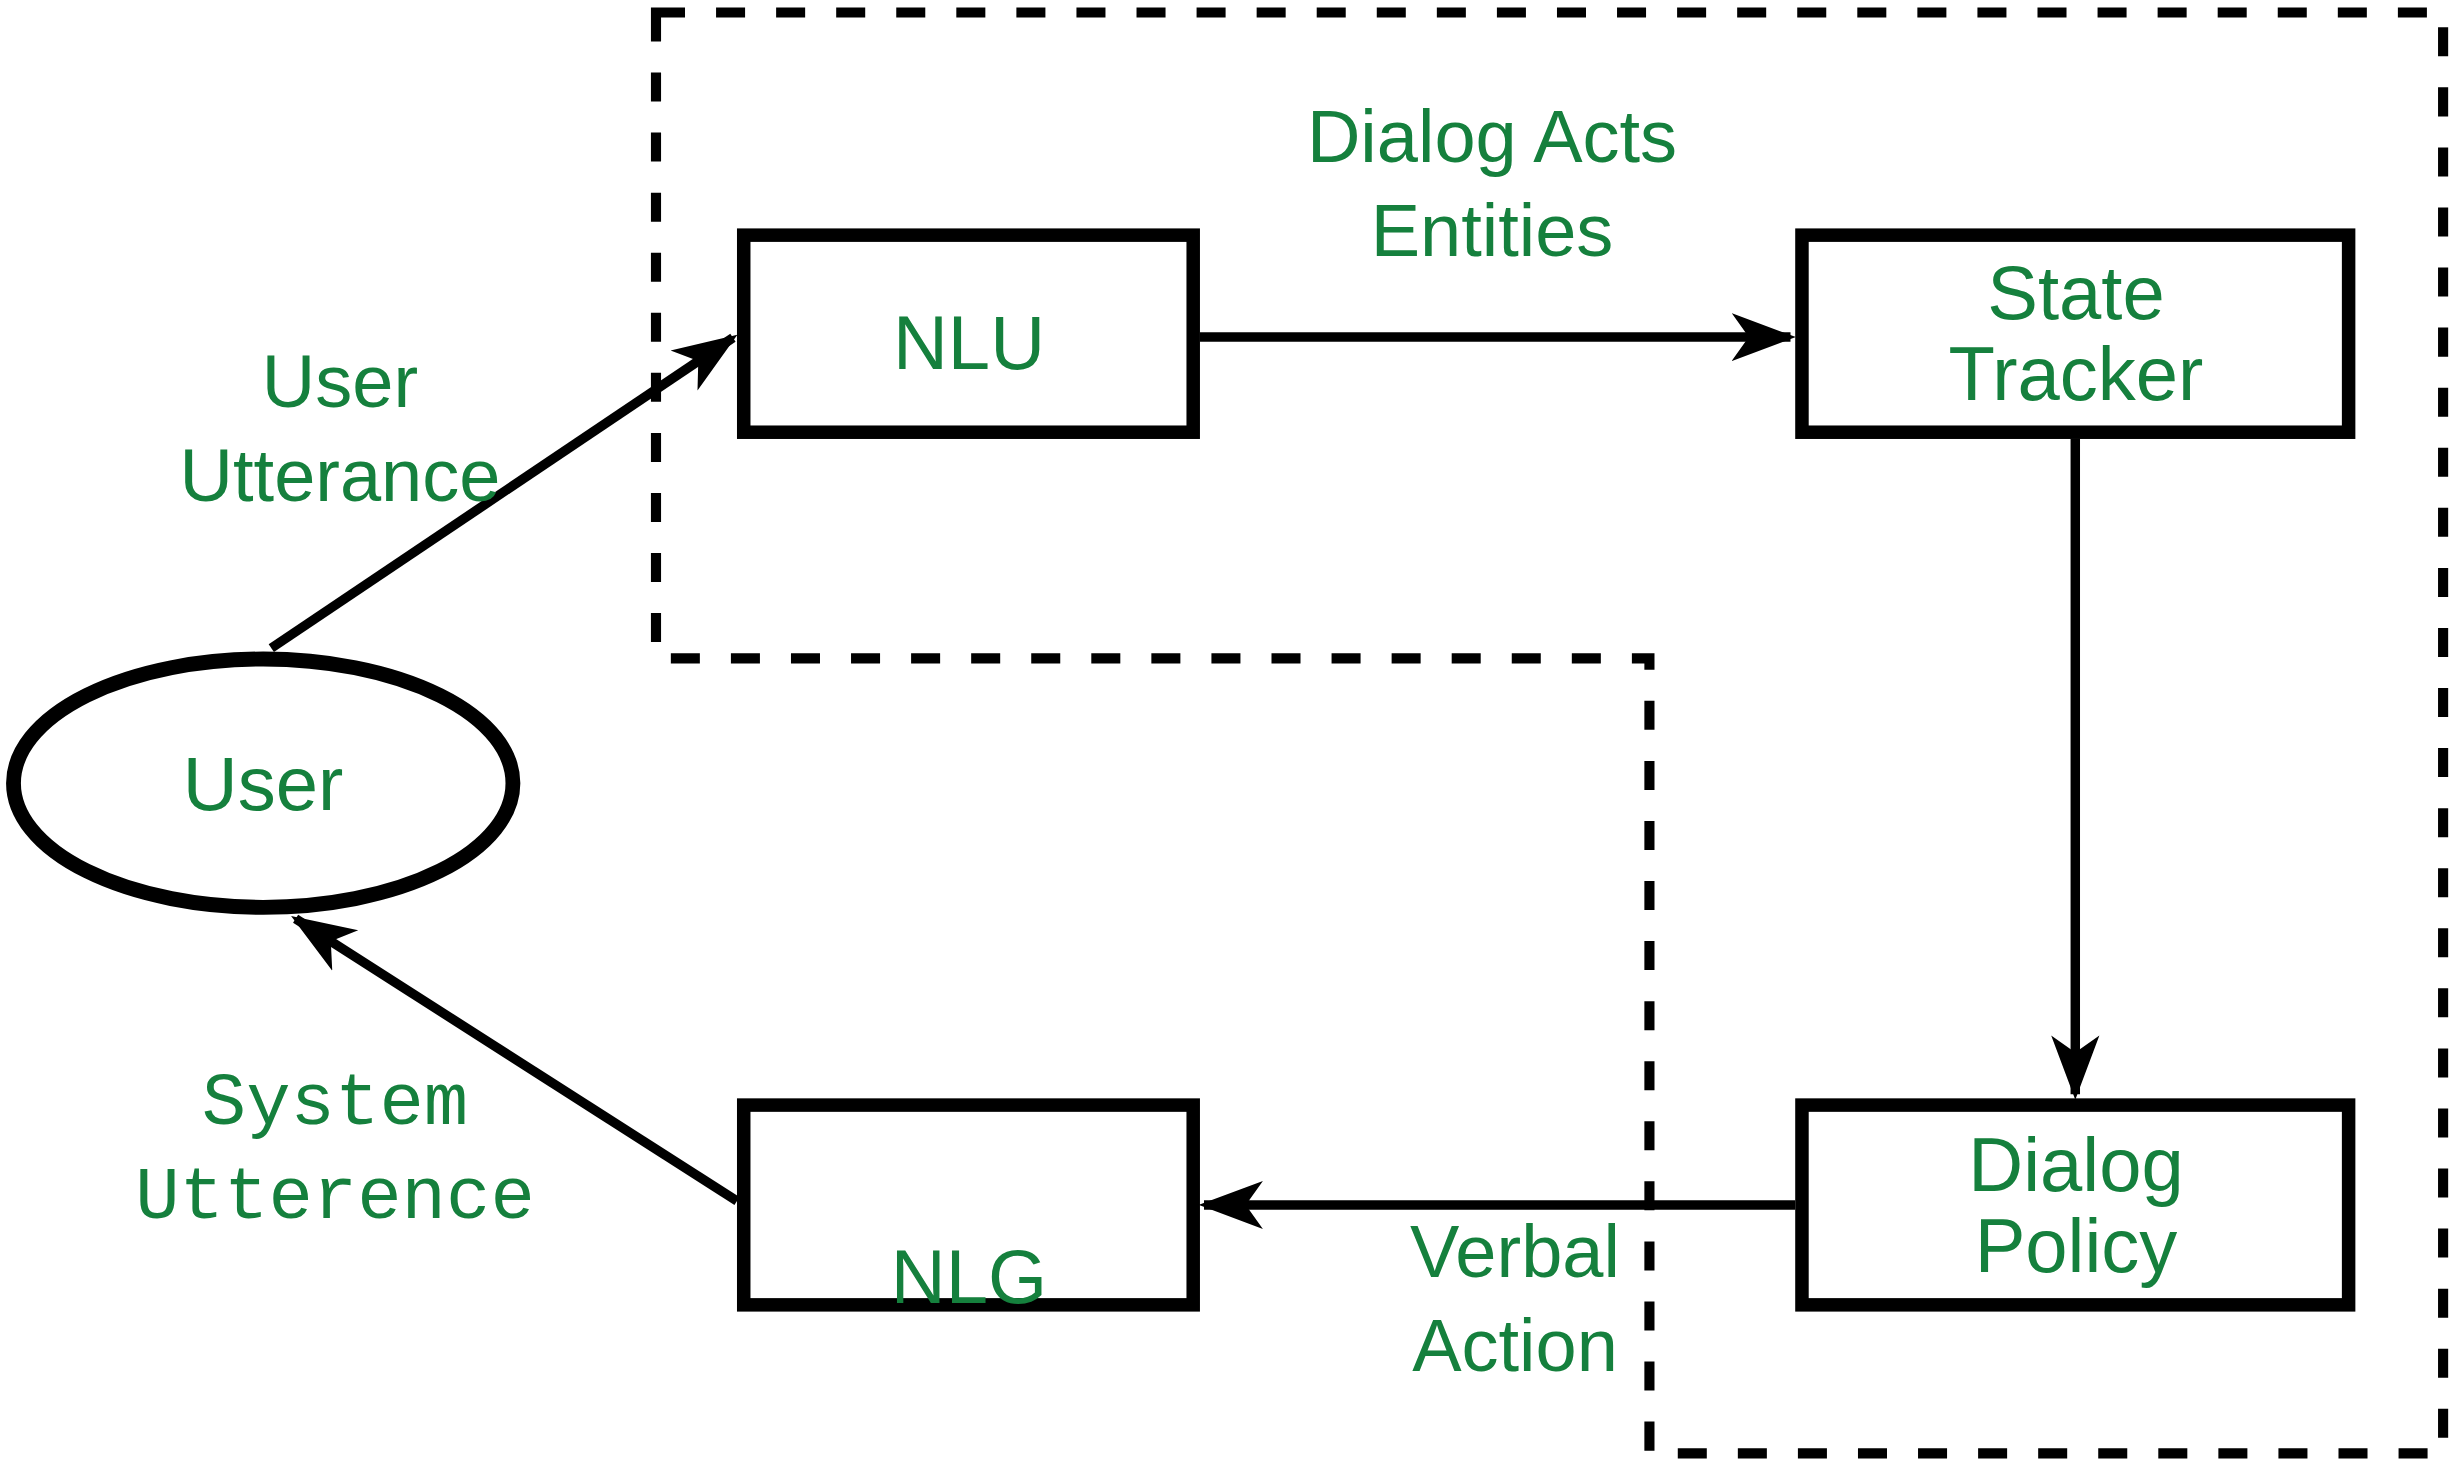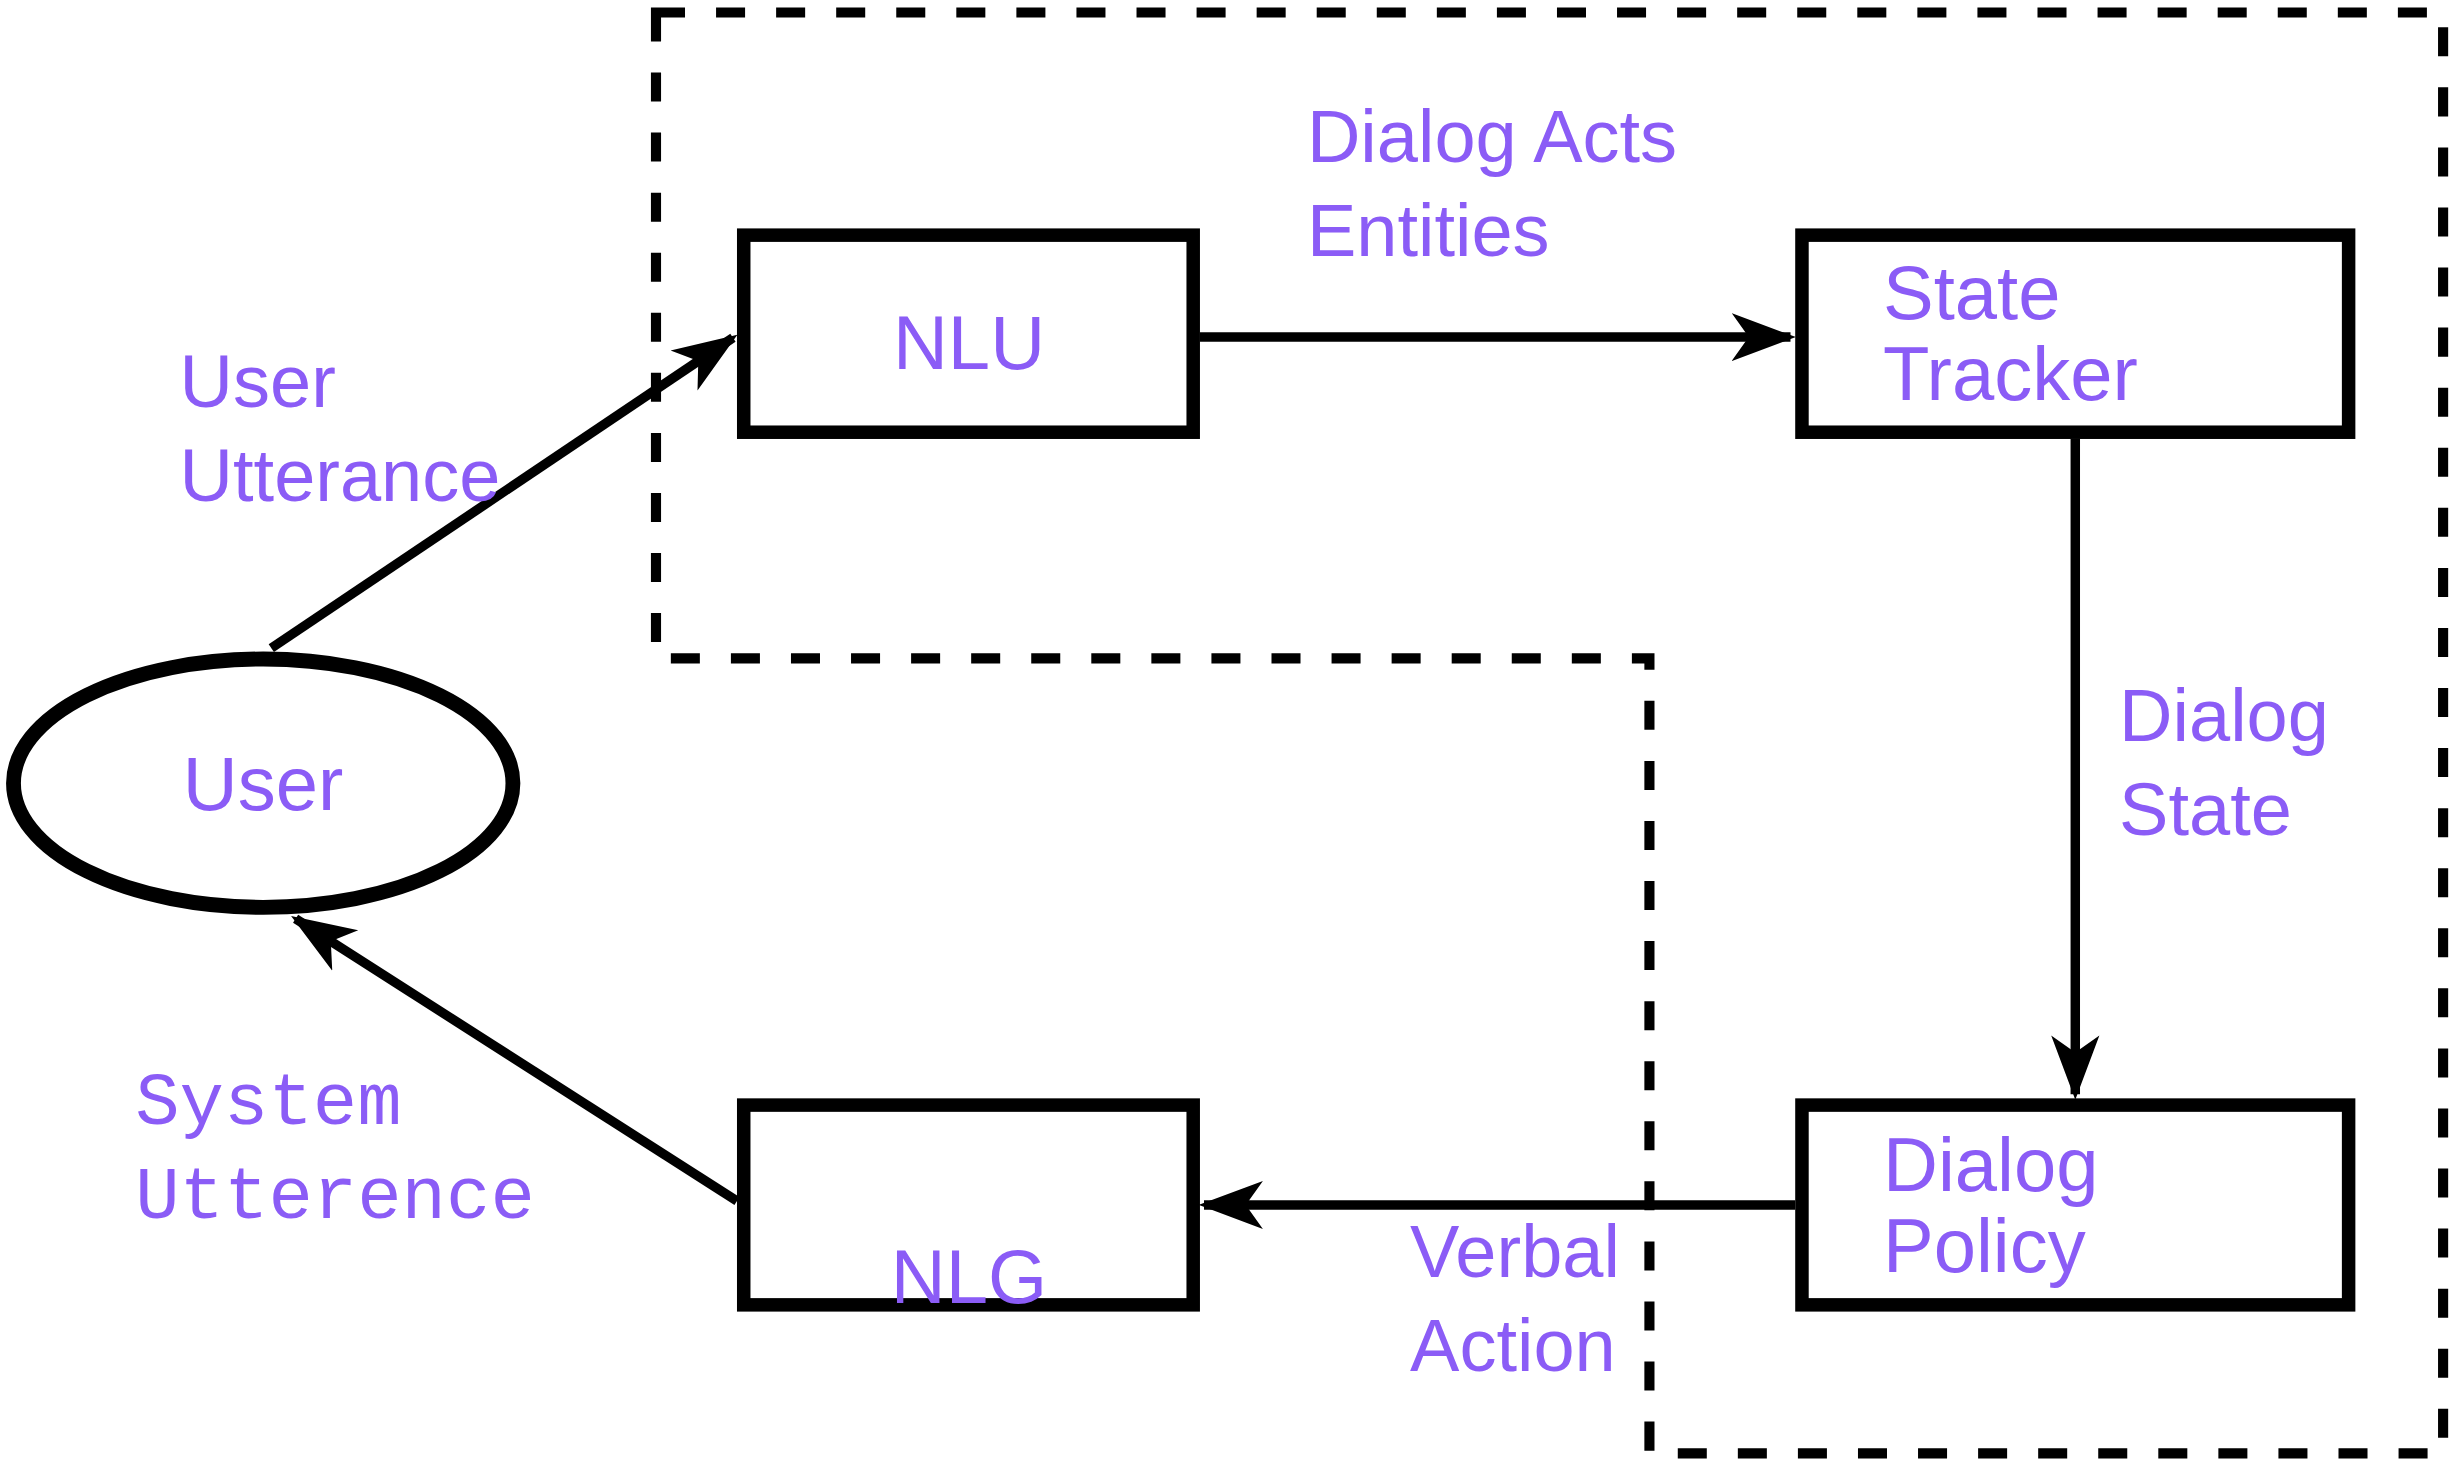--- a/index.html
+++ b/index.html
@@ -20,24 +20,24 @@
     position: absolute;
     left: 0;
     top: 0;
     width: 100%;
     height: 100%;
   }
   .lbl {
     position: absolute;
     transform: translate(-50%, -50%);
     white-space: pre-line;
-    text-align: left;
+    text-align: center;
     font-size: 74px;
     line-height: 94px;
-    color: #8b5cf6;
+    color: #15803d;
     letter-spacing: 0px;
   }
   .node-lbl {
     font-size: 76px;
     line-height: 81px;
   }
 </style>
 </head>
 <body>
 
@@ -68,21 +68,19 @@
   <div class="lbl node-lbl" style="left:263px;  top:783px;">User</div>
   <div class="lbl node-lbl" style="left:969px; top:333px;margin-top:9px;">NLU</div>
   <div class="lbl node-lbl" style="left:2076px; top:1205px;">Dialog Policy</div>
   <div class="lbl node-lbl" style="left:2076px; top:333px;">State Tracker</div>
   <div class="lbl node-lbl" style="left:969px; top:1276px;">NLG</div>
 
   <div class="lbl" style="left:340px;  top:429px;">User
 Utterance</div>
   <div class="lbl" style="left:1492px; top:184px;">Dialog Acts
 Entities</div>
-  <div class="lbl" style="left:2224px; top:763px;">Dialog
-State</div>
   <div class="lbl" style="left:1515px; top:1299px;">Verbal
 Action</div>
   <div class="lbl" style="left:335px;  top:1151px;font-family:Liberation Mono, monospace;">System
 Utterence</div>
 
 </div>
 
 
 </body></html>

